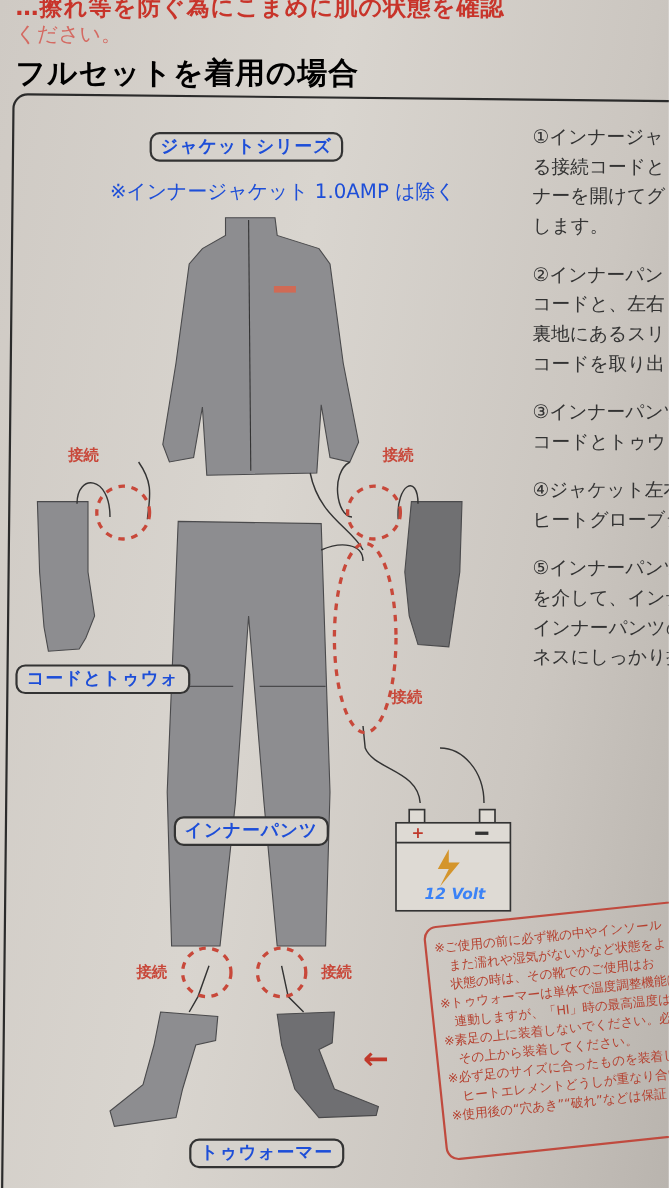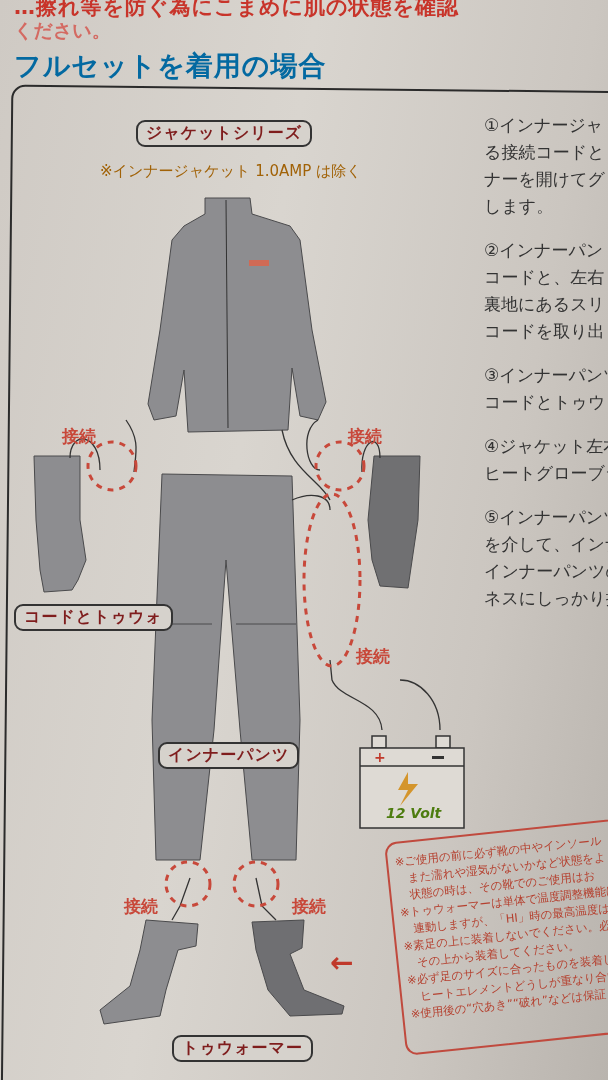--- a/index.html
+++ b/index.html
@@ -7,49 +7,49 @@
     width:608px; height:1080px; overflow:hidden; position:relative;
     background: linear-gradient(100deg, #cfcac4 0%, #d9d5cf 40%, #cbc6c0 75%, #b9b4ae 100%);
     font-family: "DejaVu Sans", sans-serif;
     color:#2a2a2a;
   }
   .abs { position:absolute; }
   .top-red {
     left:14px; top:-6px; width:620px; color:#c8342a; font-weight:bold; font-size:21px;
     line-height:26px; white-space:nowrap; letter-spacing:1px;
   }
-  .top-red2 { left:14px; top:18px; color:#d46a62; font-size:19px; font-weight:bold; }
+  .top-red2 { left:14px; top:18px; color:#d46a62; font-size:19px; font-weight:normal; }
   .section-title {
-    left:14px; top:48px; font-size:27px; font-weight:bold; color:#0369a1; letter-spacing:1px;
+    left:14px; top:48px; font-size:27px; font-weight:bold; color:#000000; letter-spacing:1px;
   }
   .frame {
     left:6px; top:88px; width:640px; height:1020px;
     border:2px solid #2b2b2b; border-radius:14px; transform:rotate(0.6deg);
   }
   .label-box {
     border:2.5px solid #333; border-radius:9px; background:#d6d2cc;
-    font-weight:bold; color:#7f1d1d; padding:1px 8px; font-size:16px; white-space:nowrap;
+    font-weight:bold; color:#1d4ed8; padding:1px 8px; font-size:16px; white-space:nowrap;
     letter-spacing:1px;
   }
-  .note { font-size:15px; color:#a16207; white-space:nowrap; }
-  .conn { color:#c8483a; font-size:17px; font-weight:bold;margin-top:20px; }
+  .note { font-size:18px; color:#1d4ed8; white-space:nowrap; }
+  .conn { color:#c8483a; font-size:14px; font-weight:bold; }
   .steps { left:484px; top:112px; width:140px; font-size:17px; line-height:27px; color:#333; white-space:nowrap; overflow:hidden; }
   .step { margin-bottom:17px; }
   .warn-box {
     left:384px; top:843px; width:260px; height:210px; border:2px solid #c04a3e;
     border-radius:12px; transform:rotate(-6deg); transform-origin:left top;
   }
   .warn-text {
     left:394px; top:855px; width:240px; color:#b5402f; font-size:11.5px; line-height:15px;
     transform:rotate(-6deg); transform-origin:left top; white-space:nowrap; overflow:hidden;
   }
   .warn-text div { margin-bottom:2px; }
   .warn-arrow { left:330px; top:946px; color:#c0392b; font-size:28px; font-weight:bold; }
   svg { position:absolute; left:0; top:0; }
-  .volt { left:386px; top:805px; font-size:14px; font-weight:bold; font-style:italic; color:#4d7c0f; }
+  .volt { left:386px; top:805px; font-size:14px; font-weight:bold; font-style:italic; color:#3b82f6; }
 </style>
 </head>
 <body>
 
 <div class="abs top-red">…擦れ等を防ぐ為にこまめに肌の状態を確認</div>
 <div class="abs top-red2">ください。</div>
 <div class="abs section-title">フルセットを着用の場合</div>
 
 <div class="abs frame"></div>
 

